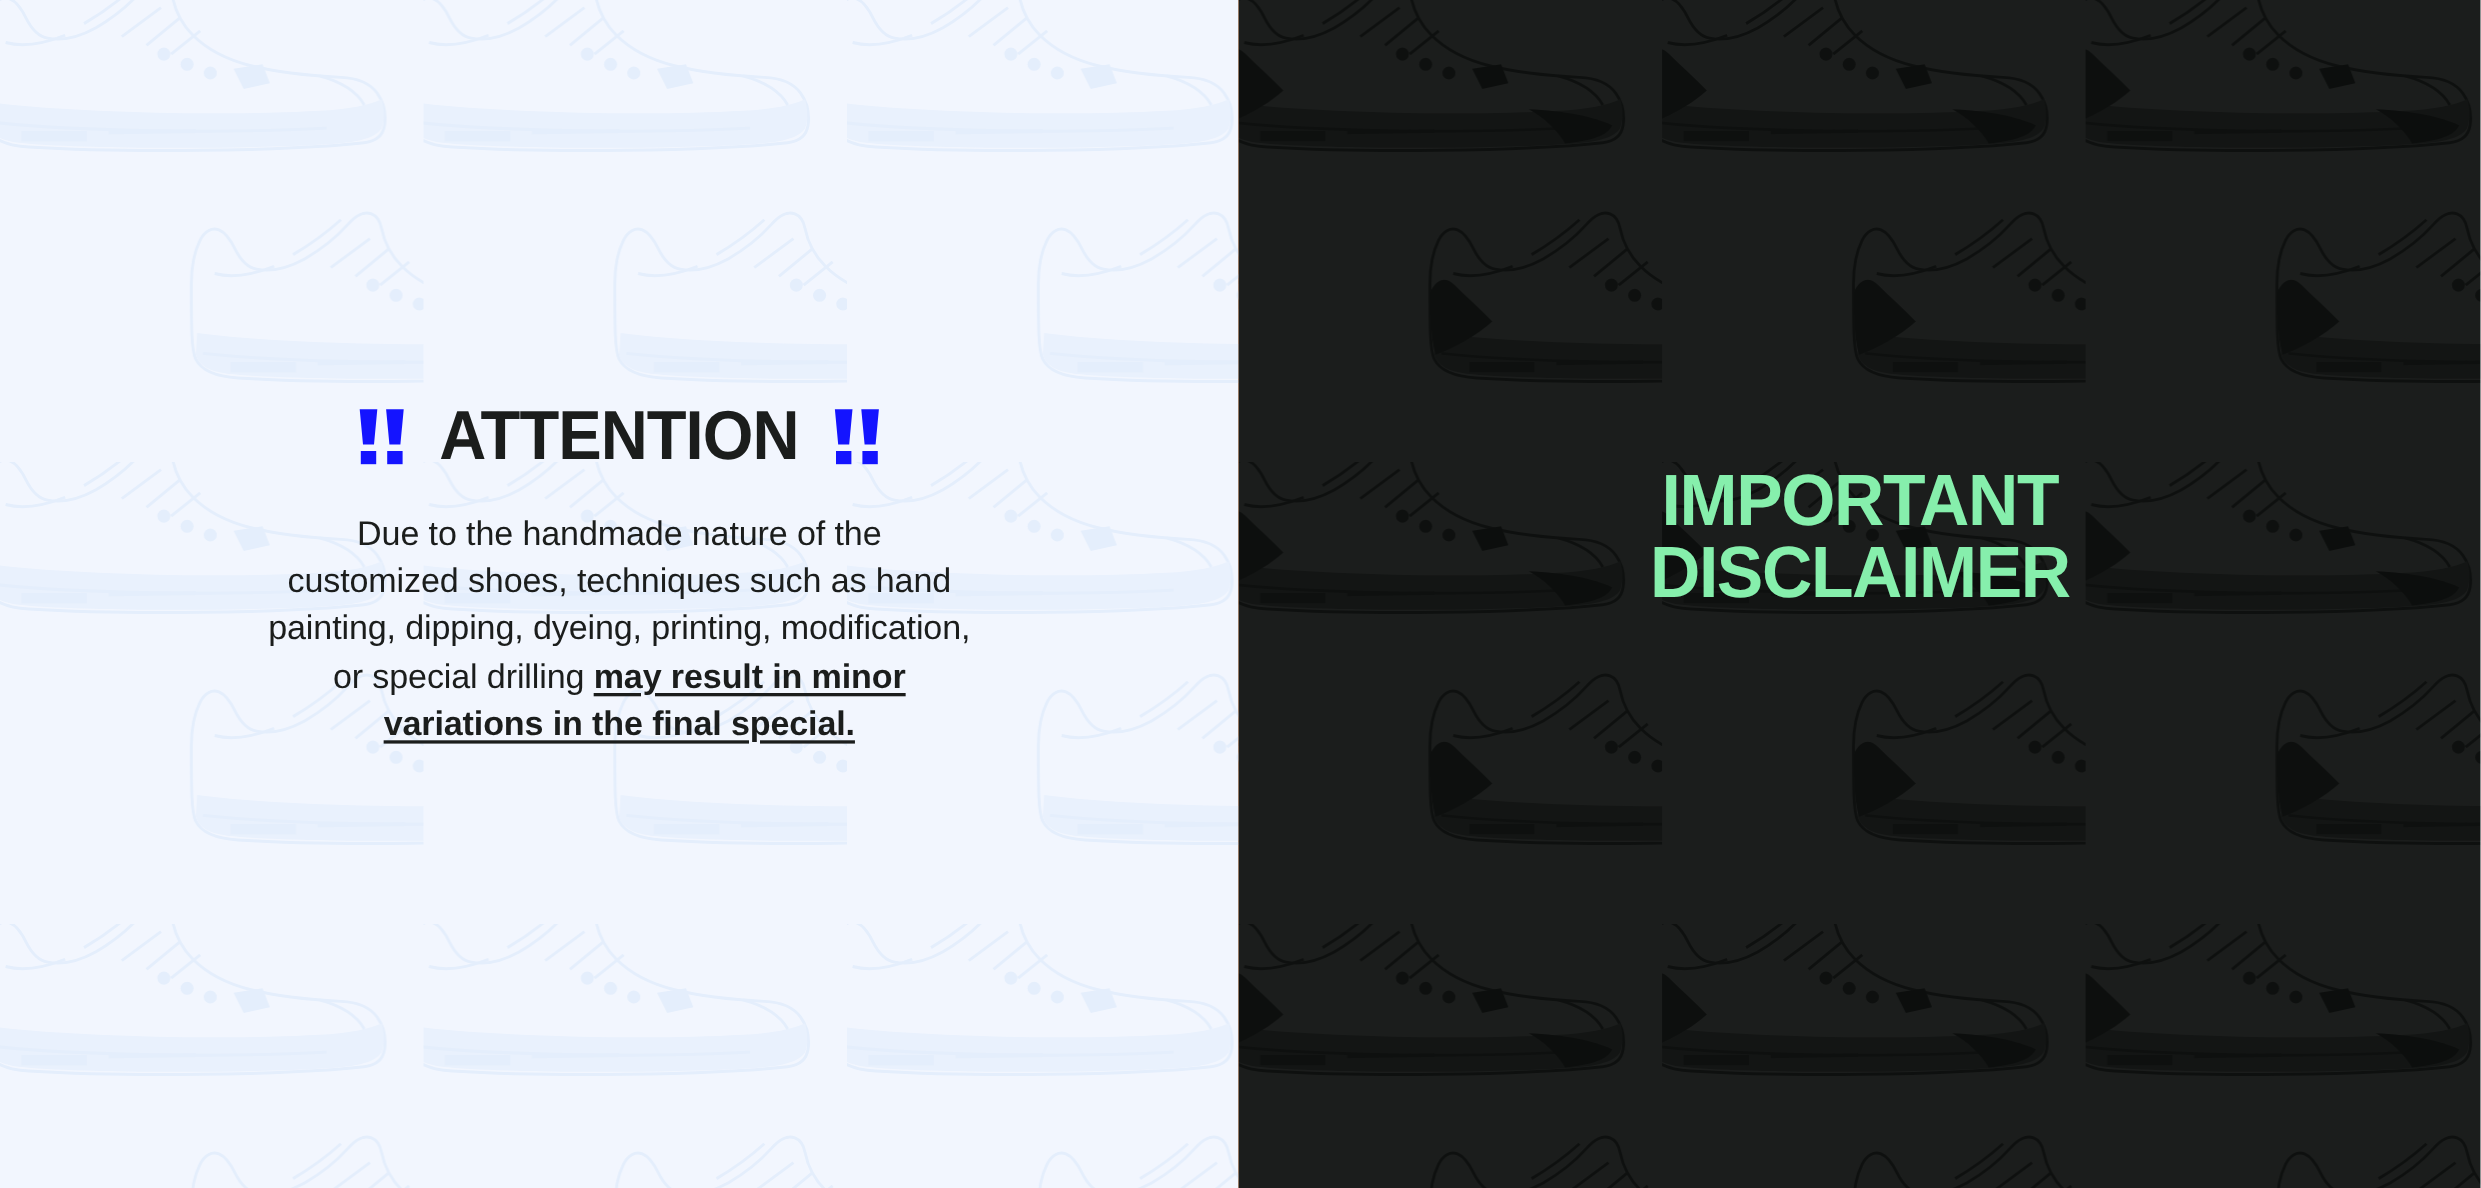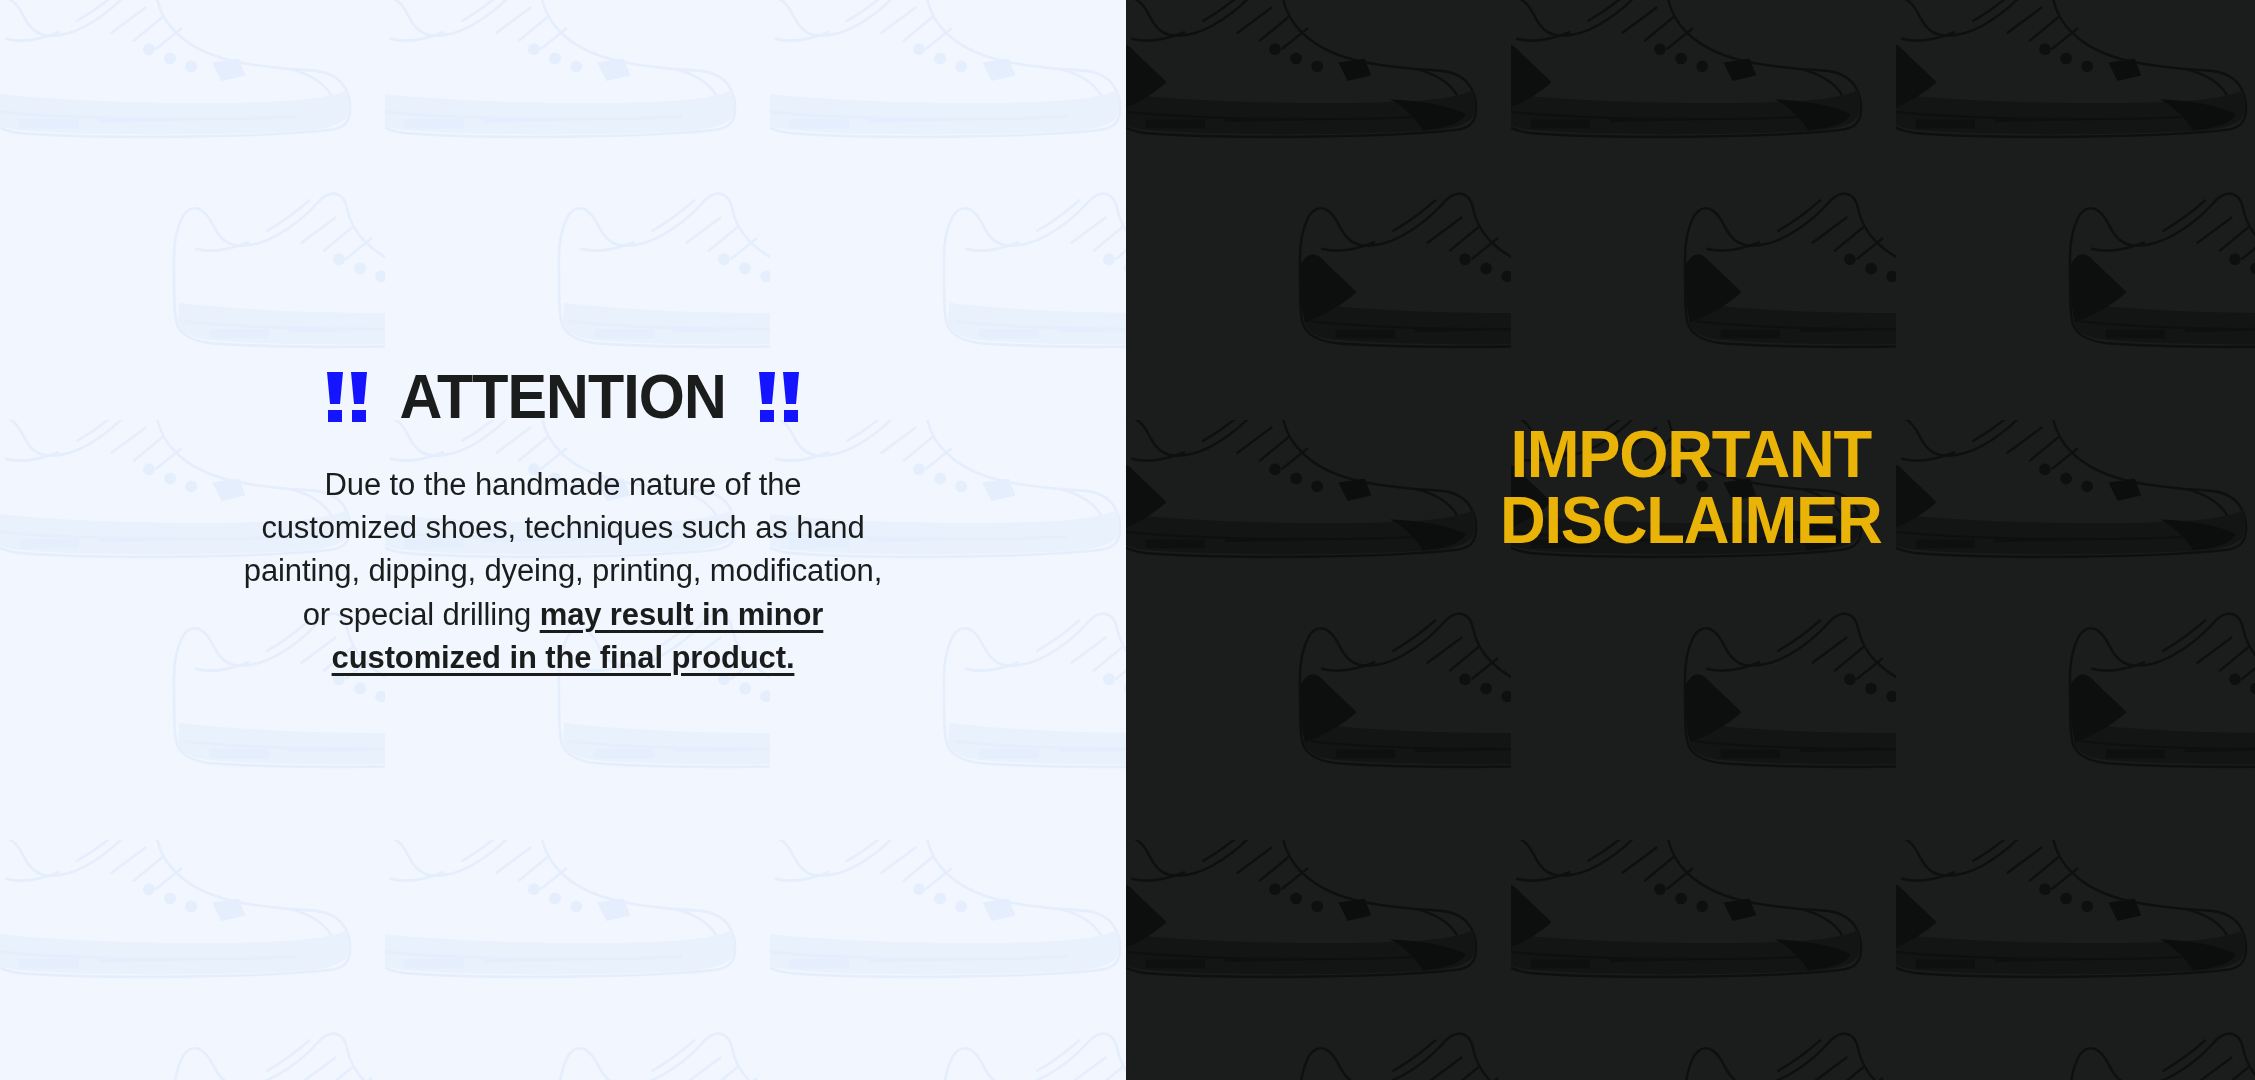--- a/index.html
+++ b/index.html
@@ -79,21 +79,21 @@
   .bang {
     display: inline-flex;
     align-items: center;
     line-height: 1;
   }
   .bang svg { display: block; }
 
   .panel-right .headline {
     display: block;
     white-space: normal;
-    color: #eab308;
+    color: #86efac;
     font-size: 66px;
     line-height: 1.0;
     margin-bottom: 26px;
     letter-spacing: -0.02em;
   }
   .panel-right .headline-text {
     transform: scaleX(0.96);
   }
 
   .body-copy {
@@ -181,21 +181,21 @@
         <span class="bang">
           <svg width="44" height="54" viewBox="0 0 44 54" aria-hidden="true">
             <path d="M2 2 L18 2 L15 34 L5 34 Z" fill="#1414ff"></path>
             <rect x="3" y="40" width="14" height="12" fill="#1414ff"></rect>
             <path d="M26 2 L42 2 L39 34 L29 34 Z" fill="#1414ff"></path>
             <rect x="27" y="40" width="14" height="12" fill="#1414ff"></rect>
           </svg>
         </span>
       </h1>
 
-      <p class="body-copy"><span>Due to the handmade nature of the customized shoes, techniques such as hand painting, dipping, dyeing, printing, modification, or special drilling </span><span class="emph">may result in minor customized in the final product.</span></p>
+      <p class="body-copy"><span>Due to the handmade nature of the customized shoes, techniques such as hand painting, dipping, dyeing, printing, modification, or special drilling </span><span class="emph">may result in minor variations in the final special.</span></p>
 
     </div>
   </section>
 
   <section class="panel panel-right">
 
     <div class="pattern">
       <svg viewBox="0 0 1129 1080" preserveAspectRatio="xMidYMid slice" aria-hidden="true">
         <defs>
           <g id="sneaker-d">

